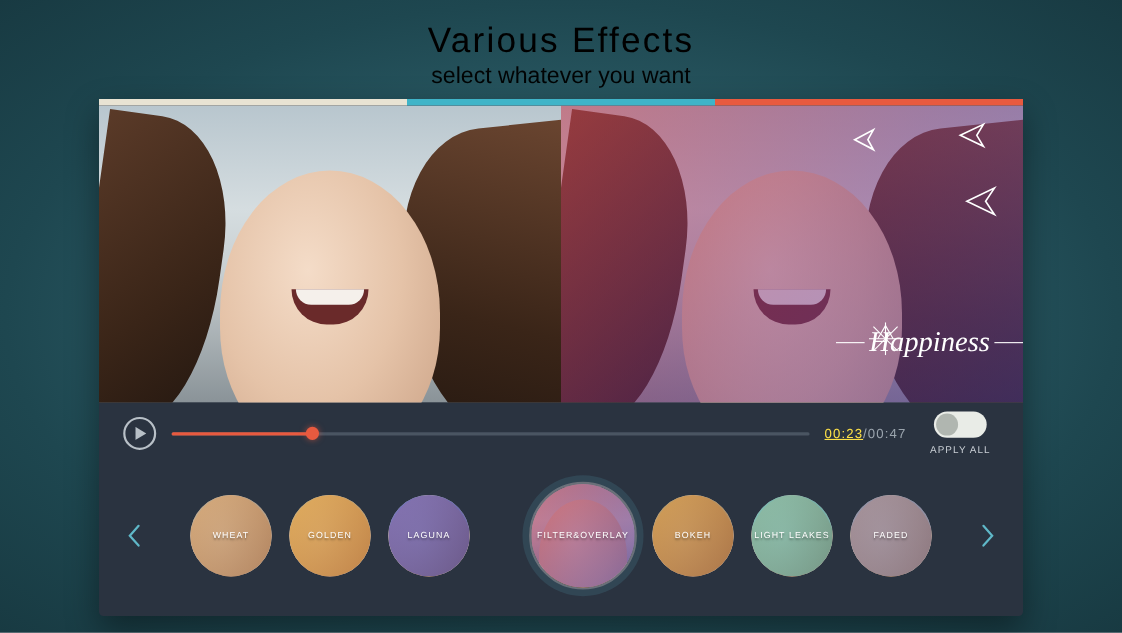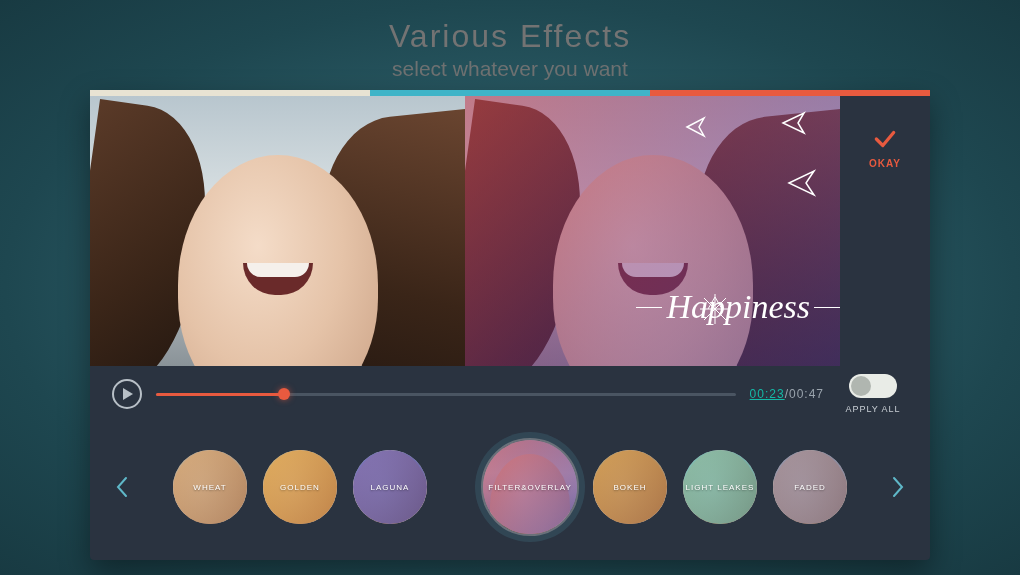--- a/index.html
+++ b/index.html
@@ -1,17 +1,17 @@
 <!DOCTYPE html>
 <html><head>
 <meta charset="utf-8">
 <style>
 *{margin:0;padding:0;box-sizing:border-box;font-family:-apple-system,'Helvetica Neue',Arial,sans-serif;}
 body{width:1020px;height:575px;background:radial-gradient(ellipse at center,#3a7480 0%,#1e4750 70%,#183a42 100%);overflow:hidden;position:relative;}
-.heading{text-align:center;color:#737373;padding-top:18px;}
+.heading{text-align:center;color:#000000;padding-top:18px;}
 .heading h1{font-size:32px;font-weight:300;letter-spacing:2px;}
 .heading h2{font-size:21px;font-weight:300;margin-top:2px;opacity:.95;}
 .editor{position:absolute;left:90px;top:90px;width:840px;height:470px;background:#2a3340;border-radius:4px;box-shadow:0 12px 30px rgba(0,0,0,.4);}
 .topbar{display:flex;height:6px;}
 .topbar .seg{flex:1;}
 .topbar .s1{background:#e8e3d3;}
 .topbar .s2{background:#3fb4c8;}
 .topbar .s3{background:#e85a3f;}
 .main-row{display:flex;height:270px;}
 .side-btn{width:90px;display:flex;flex-direction:column;align-items:center;justify-content:flex-start;padding-top:30px;cursor:pointer;}
@@ -24,33 +24,33 @@
 .face{position:absolute;inset:0;}
 .sky{position:absolute;inset:0;background:linear-gradient(180deg,#b8c6ce 0%,#d5dde0 35%,#c9d0d2 55%,#8a9398 100%);}
 .face-shape{position:absolute;left:50%;top:70%;transform:translate(-50%,-50%);width:200px;height:260px;background:radial-gradient(ellipse at 40% 35%,#f4dcc8 0%,#e5c3a8 50%,#c9a084 100%);border-radius:50% 50% 45% 45%;}
 .hair-l{position:absolute;left:-10px;top:10px;width:120px;height:280px;background:linear-gradient(135deg,#5a3a28 0%,#3a2518 60%,#231710 100%);border-radius:0 60% 50% 0/0 40% 50% 0;transform:rotate(8deg);}
 .hair-r{position:absolute;right:-20px;top:20px;width:160px;height:290px;background:linear-gradient(200deg,#6a4530 0%,#3a2518 60%,#231710 100%);border-radius:50% 0 0 60%/40% 0 0 50%;transform:rotate(-6deg);}
 .mouth{position:absolute;left:50%;top:62%;transform:translateX(-50%);width:70px;height:32px;background:#6a2a2a;border-radius:0 0 40px 40px;}
 .teeth{position:absolute;left:50%;top:62%;transform:translateX(-50%);width:62px;height:14px;background:#f5f0eb;border-radius:0 0 18px 18px;}
 .preview.filtered::after{content:'';position:absolute;inset:0;background:linear-gradient(135deg,rgba(200,60,80,.55) 0%,rgba(130,50,120,.5) 50%,rgba(80,60,160,.5) 100%);}
 .overlay-deco{position:absolute;inset:0;pointer-events:none;z-index:2;}
 .overlay-deco svg{position:absolute;}
-.happiness{position:absolute;right:30px;bottom:40px;z-index:3;font-family:'Brush Script MT',cursive;font-size:34px;color:#fff;font-style:italic;}
+.happiness{position:absolute;right:30px;bottom:40px;z-index:3;font-family:'Brush Script MT',cursive;font-size:26px;color:#fff;font-style:italic;}
 .happiness::before,.happiness::after{content:'';position:absolute;top:50%;width:26px;height:1px;background:#fff;}
 .happiness::before{left:-30px;}
 .happiness::after{right:-30px;}
 .starburst{position:absolute;right:110px;bottom:38px;z-index:3;}
 .playback-row{display:flex;align-items:center;height:56px;padding:0 22px;gap:14px;}
 .play-btn{width:30px;height:30px;border:2px solid #b8c0c7;border-radius:50%;display:flex;align-items:center;justify-content:center;cursor:pointer;}
 .play-btn svg{width:10px;height:12px;margin-left:2px;}
 .track{flex:1;height:3px;background:#4a5562;position:relative;border-radius:2px;}
 .track-fill{position:absolute;left:0;top:0;height:100%;background:#e85a3f;border-radius:2px;}
 .track-knob{position:absolute;top:50%;transform:translate(-50%,-50%);width:12px;height:12px;background:#e85a3f;border-radius:50%;box-shadow:0 0 6px rgba(232,90,63,.6);}
 .time{font-size:12px;letter-spacing:1px;}
-.time .cur{color:#14b8a6;text-decoration:underline;}
+.time .cur{color:#fde047;text-decoration:underline;}
 .time .tot{color:#9aa4ad;}
 .apply-col{display:flex;flex-direction:column;align-items:center;width:70px;gap:6px;}
 .toggle{width:48px;height:24px;background:#e9ece7;border-radius:14px;position:relative;cursor:pointer;}
 .toggle-knob{position:absolute;left:2px;top:2px;width:20px;height:20px;background:#b0b6b0;border-radius:50%;}
 .apply-lbl{font-size:9px;color:#c8ced4;letter-spacing:1px;}
 .filter-row{display:flex;align-items:center;height:130px;padding:0 18px;gap:12px;}
 .nav-arrow{width:28px;height:28px;display:flex;align-items:center;justify-content:center;cursor:pointer;color:#5fb8c8;}
 .nav-arrow svg{width:14px;height:22px;}
 .filters{flex:1;display:flex;align-items:center;gap:12px;justify-content:center;}
 .filter-item{display:flex;flex-direction:column;align-items:center;gap:0;cursor:pointer;}
@@ -124,26 +124,20 @@
                 <line x1="26" y1="4" x2="4" y2="26"></line>
                 <line x1="15" y1="3" x2="8" y2="15"></line>
                 <line x1="15" y1="3" x2="22" y2="15"></line>
               </g>
             </svg>
         </div>
         <div class="happiness">Happiness</div>
       </div>
     </div>
 
-    <div class="side-btn okay-side">
-      <svg viewBox="0 0 24 24">
-          <path d="M4 12 L10 18 L20 6" stroke="#e85a3f" stroke-width="3" fill="none" stroke-linecap="round" stroke-linejoin="round"></path>
-        </svg>
-      <span class="lbl">OKAY</span>
-    </div>
   </div>
 
   <div class="playback-row">
     <div class="play-btn">
       <svg viewBox="0 0 10 12">
           <path d="M0 0 L10 6 L0 12 Z" fill="#b8c0c7"></path>
         </svg>
     </div>
     <div class="track">
       <div class="track-fill" id="track-fill" style="width: 22%;"></div>

